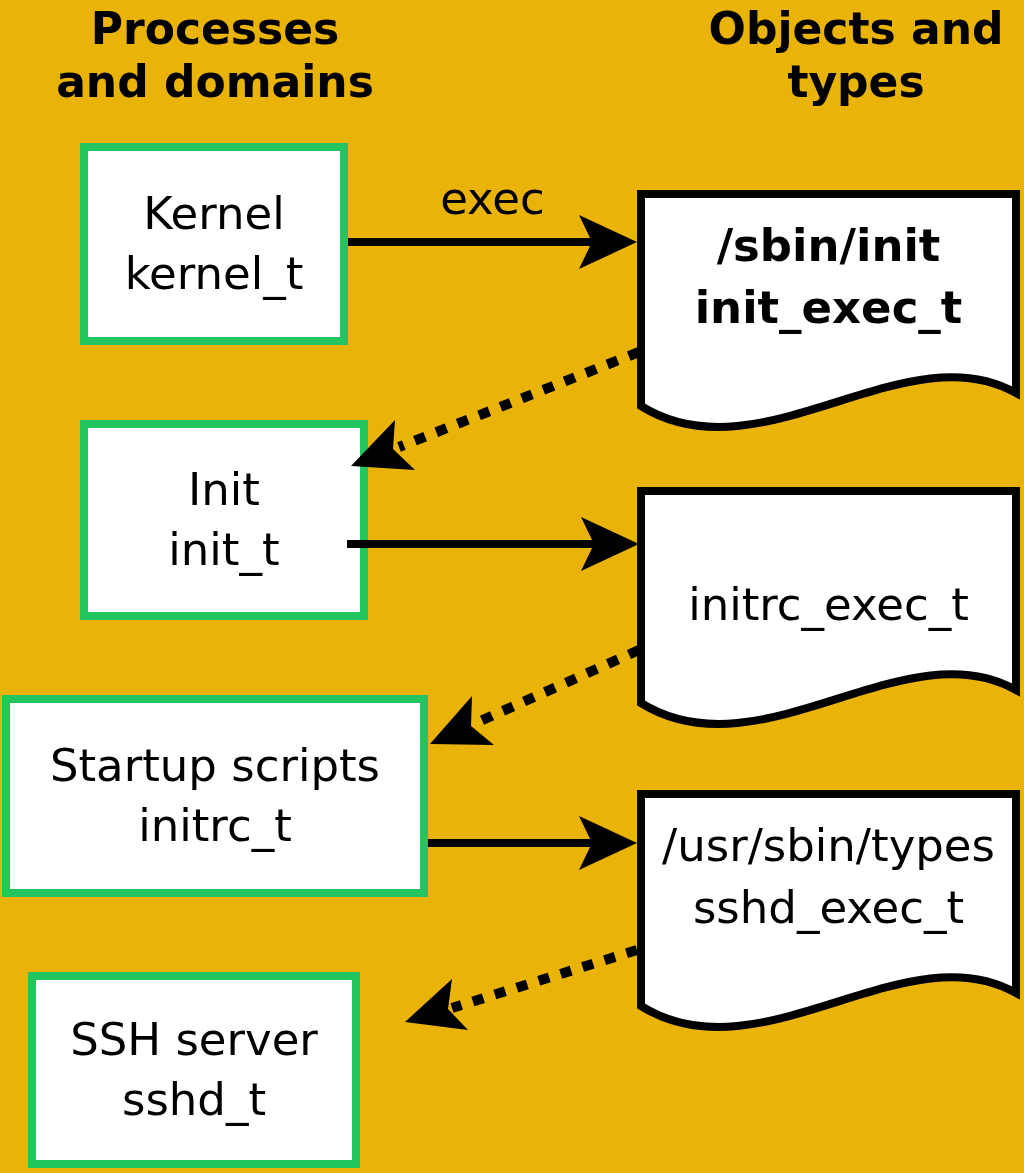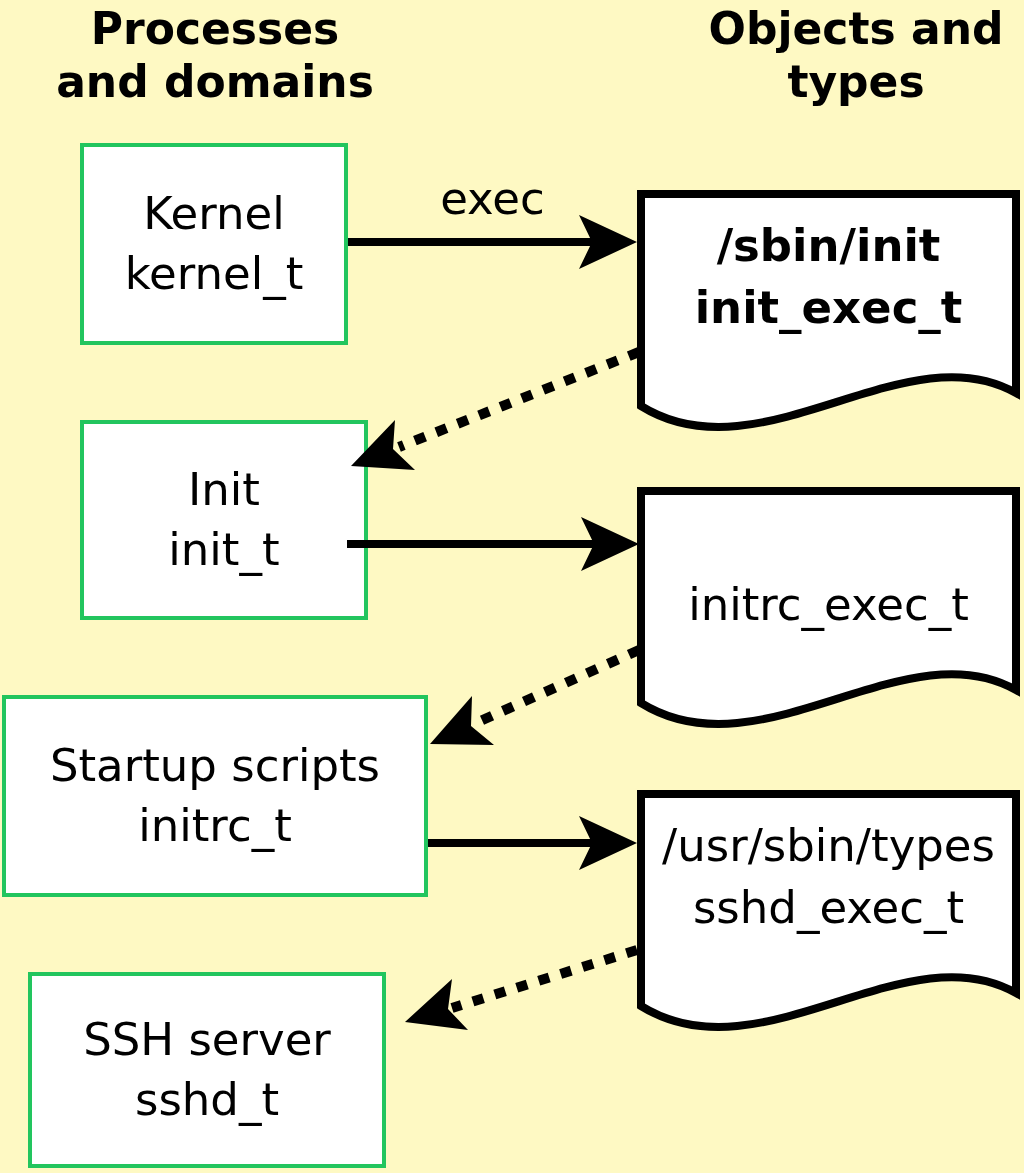--- a/index.html
+++ b/index.html
@@ -1,35 +1,35 @@
 <!DOCTYPE html>
 <html><head>
 <meta charset="utf-8">
 <style>
   html,body{margin:0;padding:0;background:#fff;}
   .stage{
-    position:relative;width:1024px;height:1173px;background:#fef9c3;
+    position:relative;width:1024px;height:1173px;background:#eab308;
     font-family:"DejaVu Sans",sans-serif;color:#000;overflow:hidden;
   }
   svg.shapes{position:absolute;left:0;top:0;width:1024px;height:1173px;z-index:2;pointer-events:none;}
   .col-title{
     position:absolute;z-index:3;font-weight:bold;font-size:44px;line-height:53px;
     text-align:center;white-space:pre-line;letter-spacing:0px;
   }
   .t-left{left:28px;top:2px;width:374px;}
   .t-right{left:669px;top:2px;width:374px;}
   .pbox{
-    position:absolute;z-index:1;border:4px solid #22c55e;background:#fff;box-sizing:border-box;
+    position:absolute;z-index:1;border:8px solid #22c55e;background:#fff;box-sizing:border-box;
     display:flex;flex-direction:column;align-items:center;justify-content:center;
     text-align:center;font-size:45px;line-height:60px;
   }
   .pb-kernel{left:80px;top:143px;width:268px;height:202px;}
   .pb-init{left:80px;top:420px;width:288px;height:200px;}
   .pb-startup{left:2px;top:695px;width:426px;height:202px;text-align:center;}
-  .pb-ssh{left:28px;top:972px;width:358px;height:196px;}
+  .pb-ssh{left:28px;top:972px;width:332px;height:196px;}
   .pbox .line{display:block;}
   .doctext{
     position:absolute;z-index:3;left:641px;width:375px;text-align:center;
     font-size:45px;line-height:62px;
   }
   .dt-1{top:215px;font-weight:bold;}
   .dt-2{top:512px;}
   .dt-3{top:815px;}
   .exec-label{
     position:absolute;z-index:3;left:348px;top:176px;width:289px;

